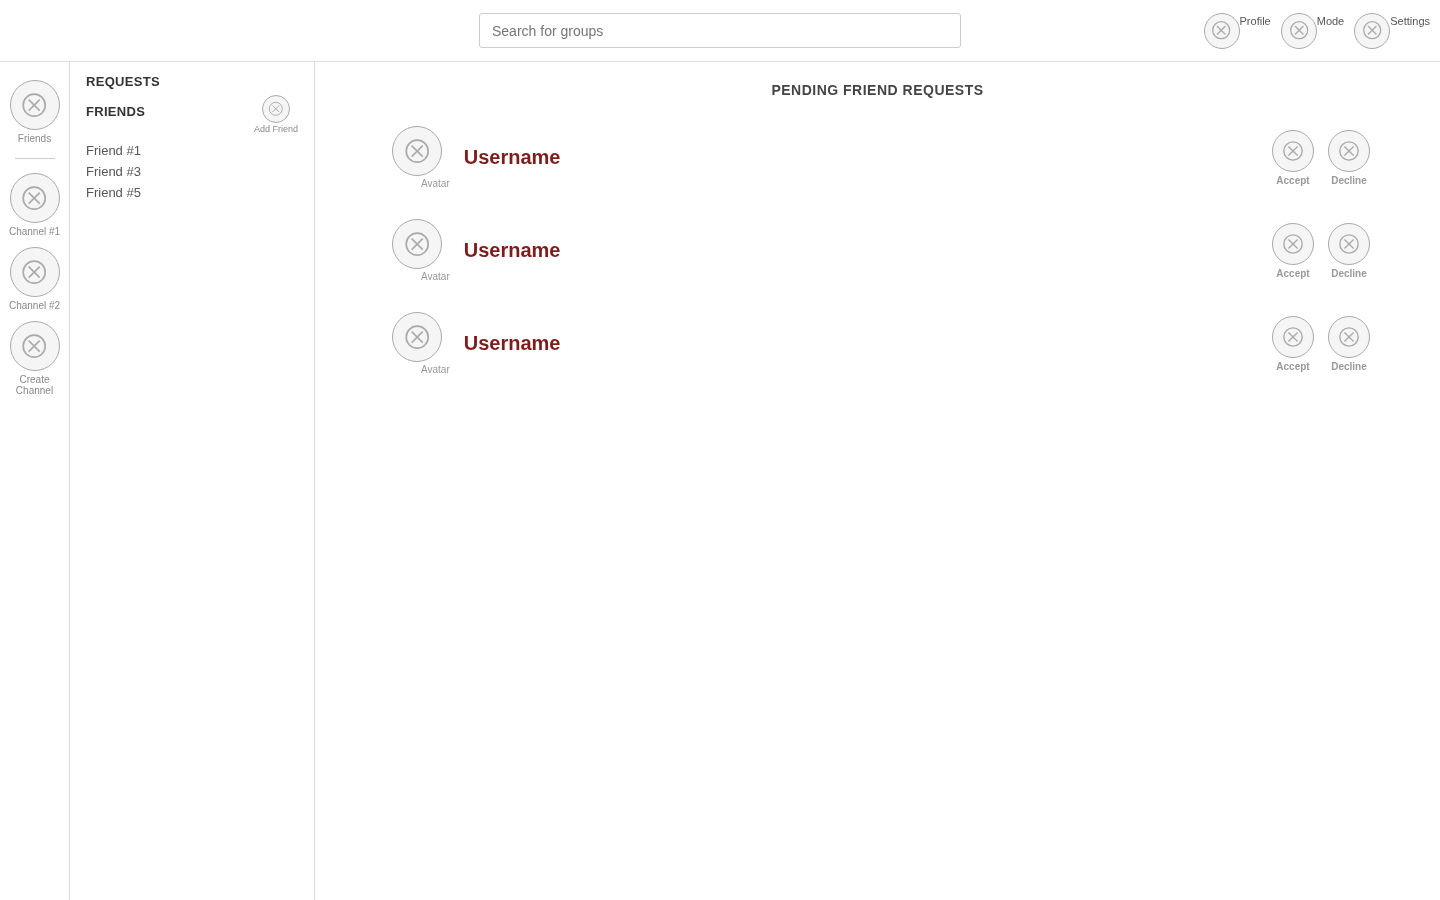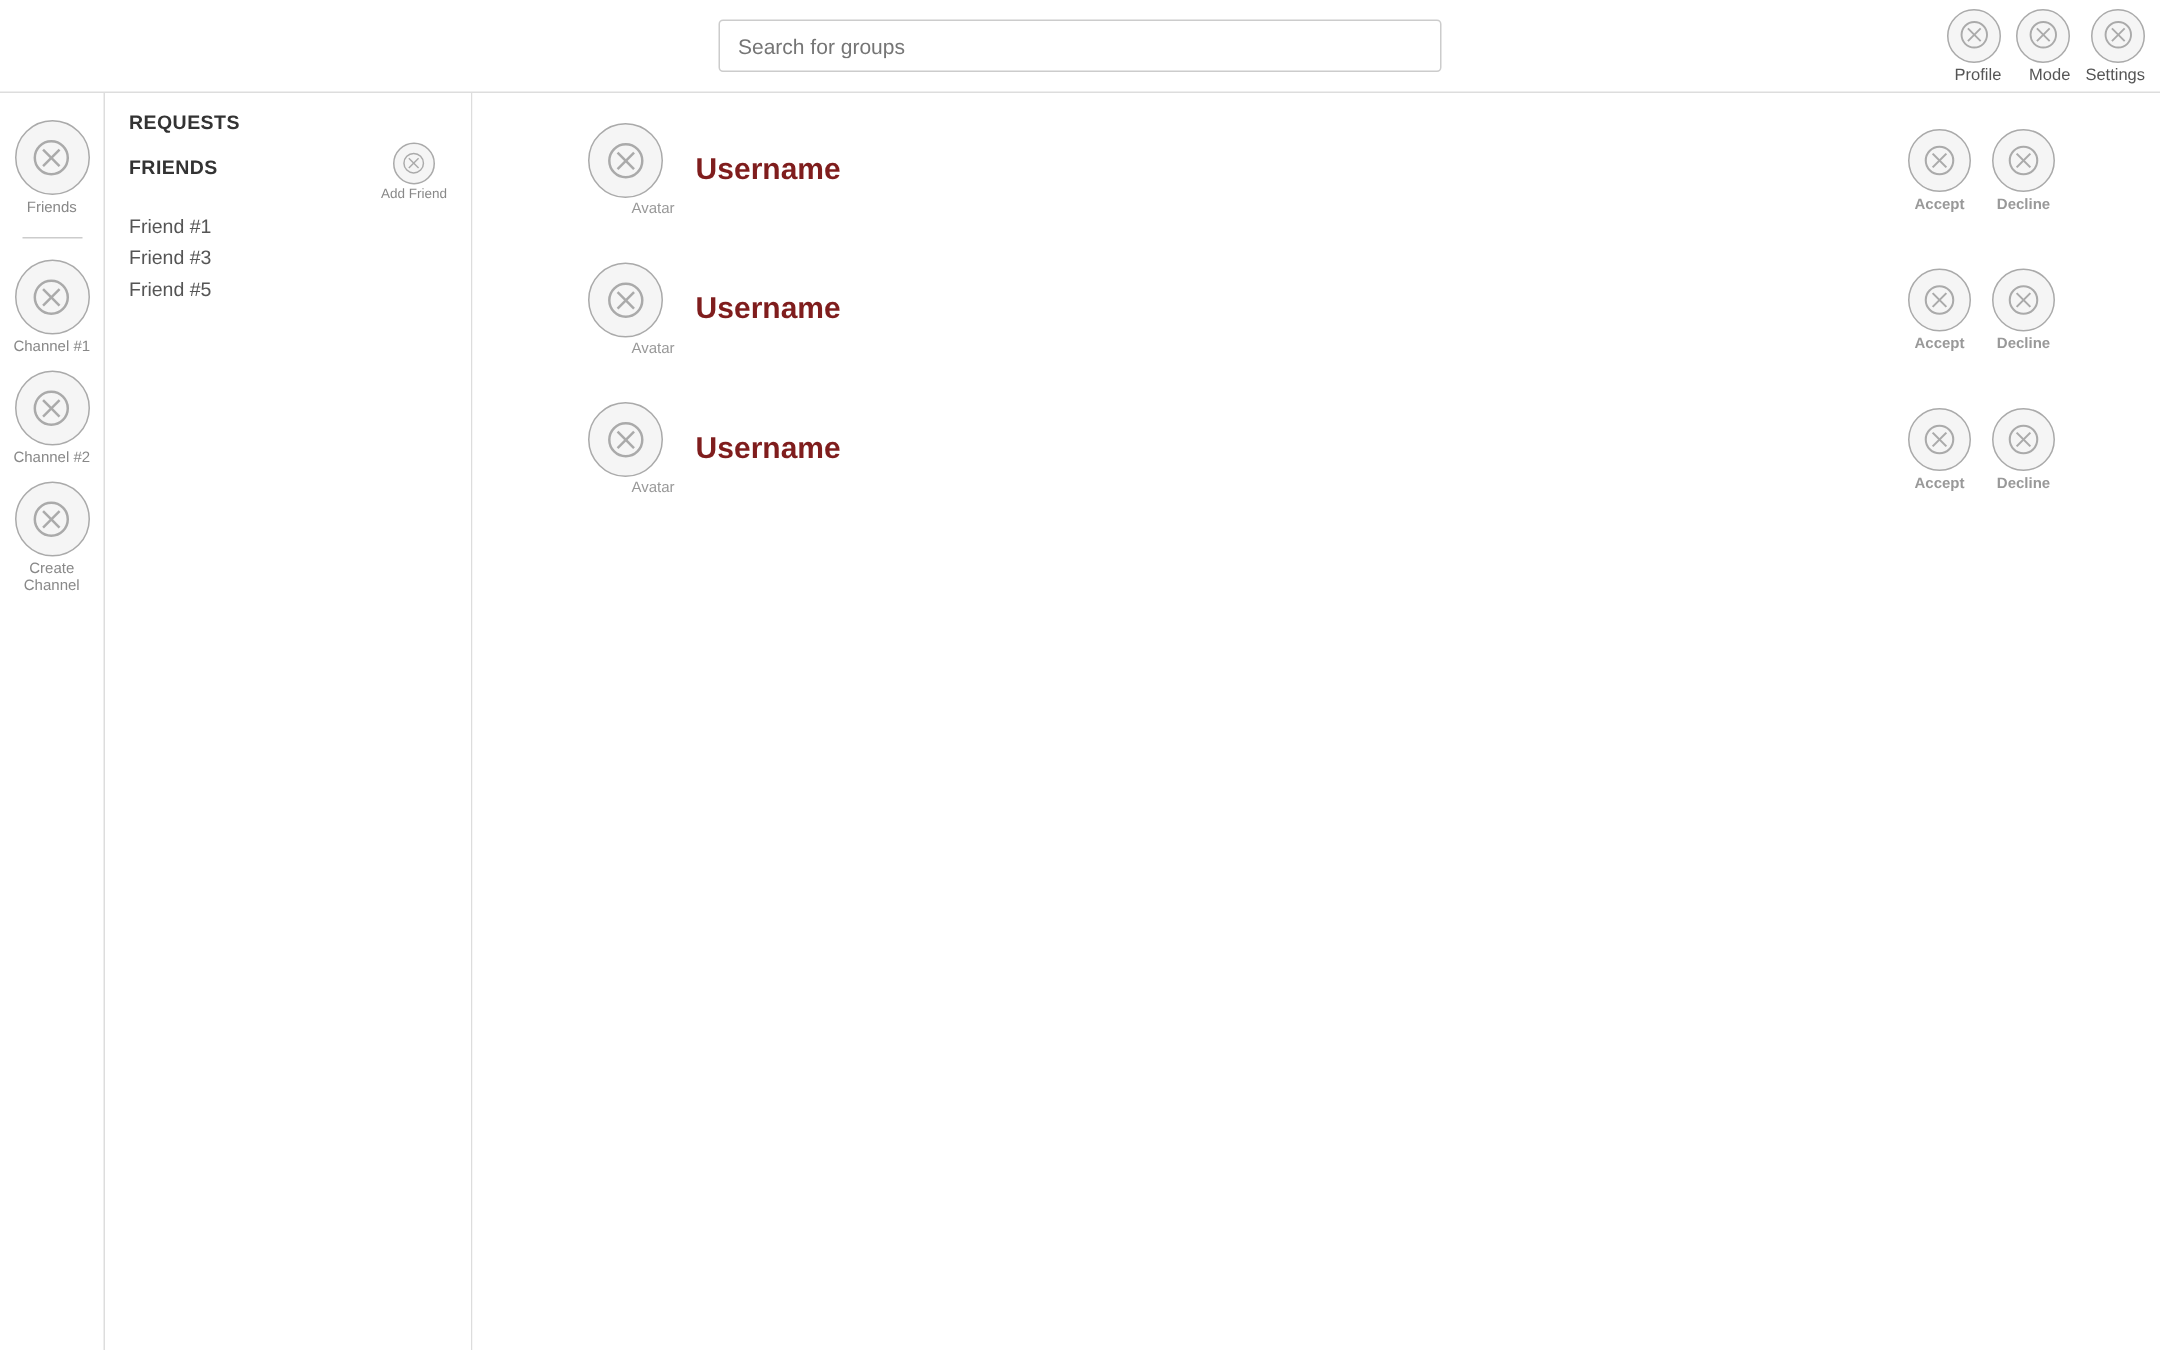--- a/index.html
+++ b/index.html
@@ -41,22 +41,22 @@
       position: absolute;
       right: 10px;
       top: 50%;
       transform: translateY(-50%);
       display: flex;
       gap: 10px;
       align-items: center;
     }
     .top-icon-item {
       display: flex;
-      flex-direction: column;
-      align-items: flex-end;
+      flex-direction: row;
+      align-items: flex-start;
       cursor: pointer;
     }
     .top-icon-item span.label {
       font-size: 11px;
       color: #555;
       margin-top: 2px;
     }
 
     
     .circle-icon {
@@ -354,20 +354,21 @@
         </div>
         <span>Add Friend</span>
       </div>
     </div>
     <div class="friend-item">Friend #1</div>
     <div class="friend-item">Friend #3</div>
     <div class="friend-item">Friend #5</div>
   </div>
 
   <div class="main-content">
+    <div class="pending-title">PENDING FRIEND REQUESTS</div>
 
     <div class="friend-request-row">
       <div class="request-left">
         <div class="request-avatar-wrap">
           <div class="circle-icon-lg">
             <svg viewBox="0 0 24 24" xmlns="http://www.w3.org/2000/svg">
                 <circle cx="12" cy="12" r="10" stroke="#aaa" stroke-width="1.5" fill="none"></circle>
                 <line x1="7" y1="7" x2="17" y2="17" stroke="#aaa" stroke-width="1.5"></line>
                 <line x1="17" y1="7" x2="7" y2="17" stroke="#aaa" stroke-width="1.5"></line>
               </svg>

